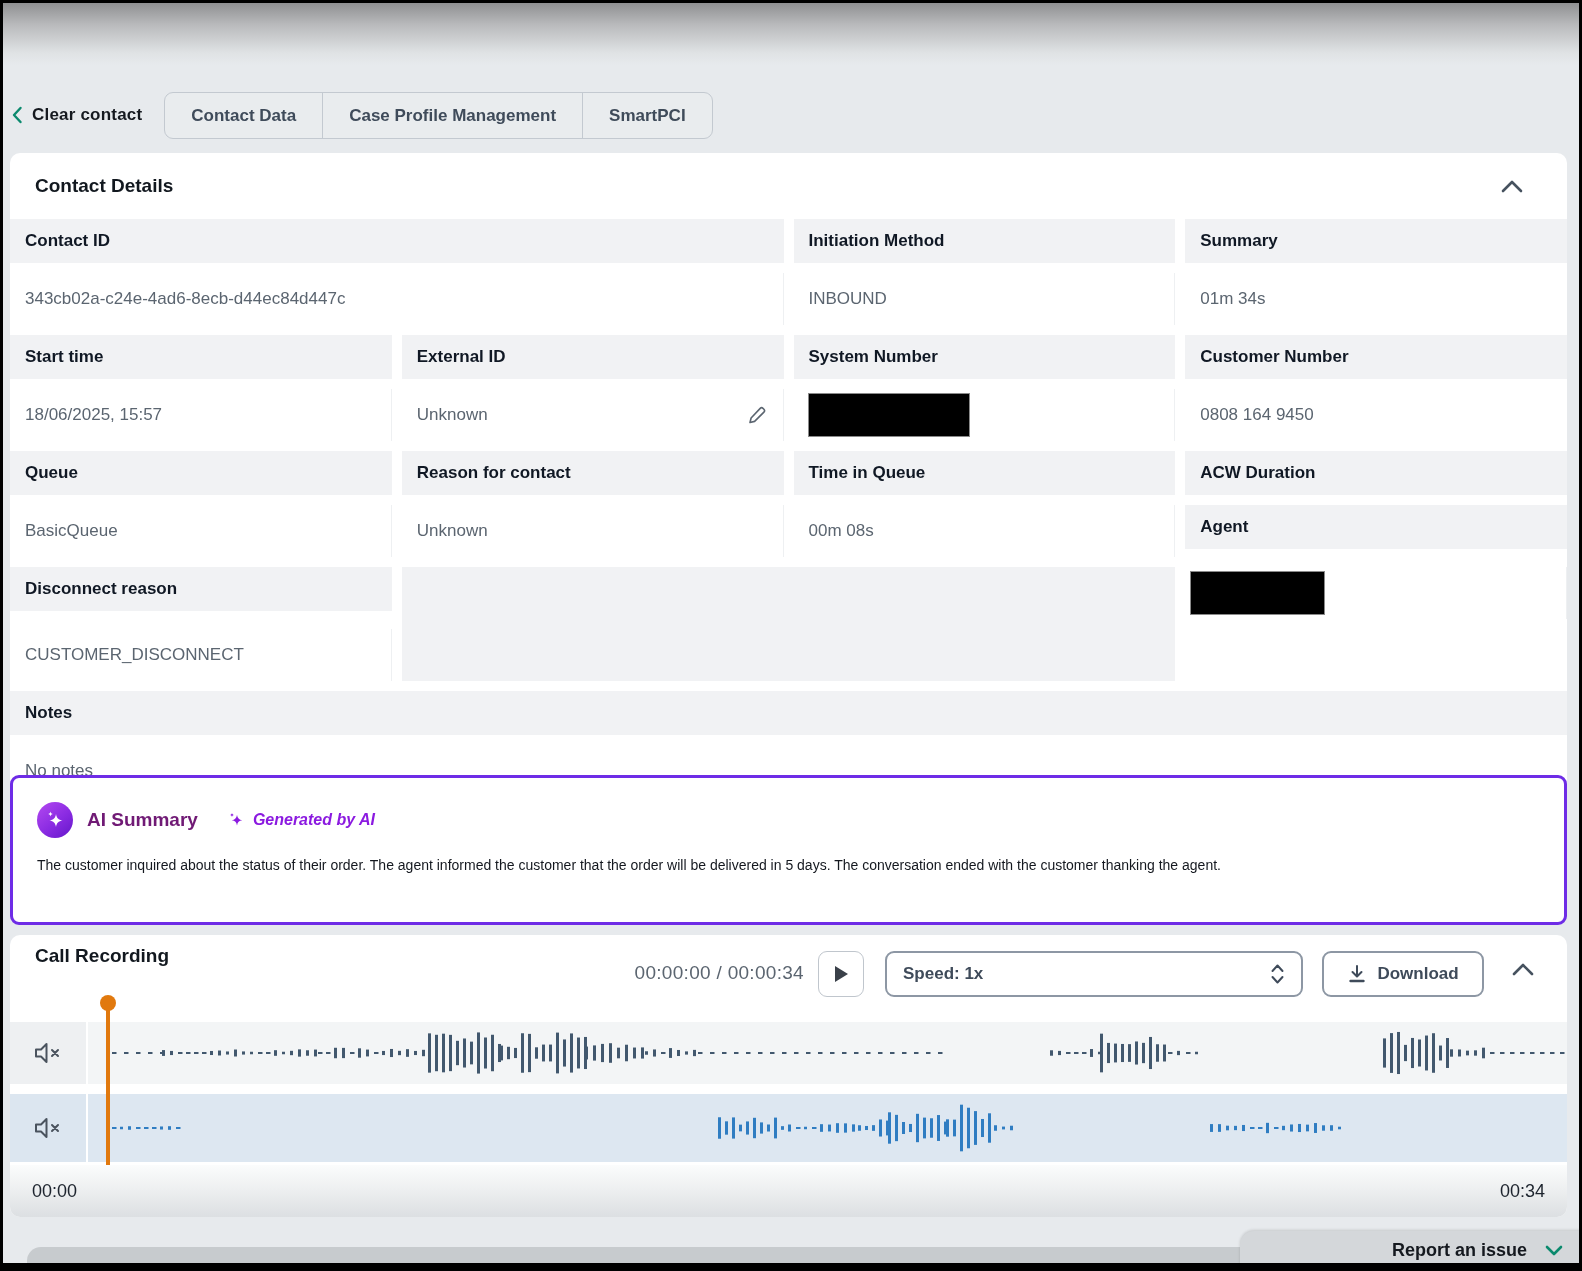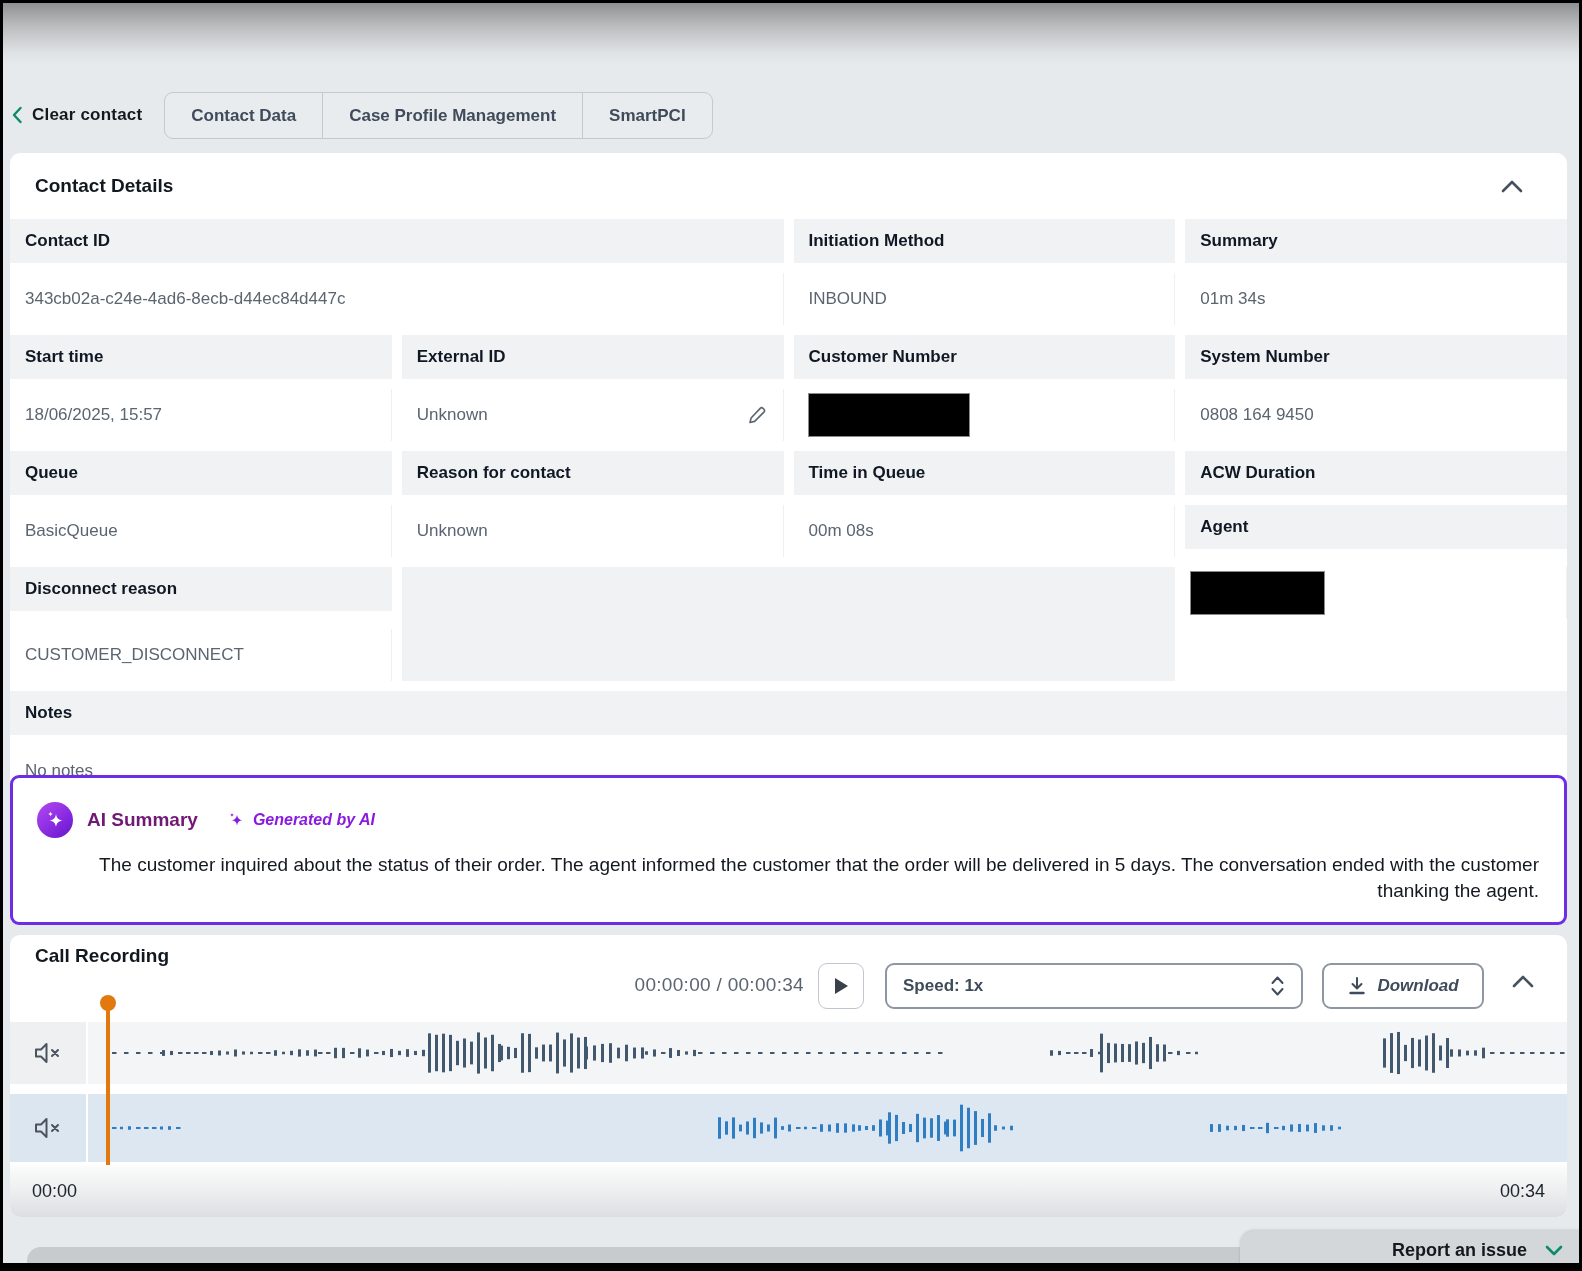--- a/index.html
+++ b/index.html
@@ -45,34 +45,34 @@
 
   
   #ai-card { top:772px; height:150px; border:3px solid #6e2ce6; border-radius:9px; padding:24px 24px 0 24px; }
   .ai-head { display:flex; align-items:center; gap:14px; margin-bottom:14px; }
   .ai-badge-icon { width:36px; height:36px; border-radius:50%;
     background:linear-gradient(140deg,#b44af0 0%,#8a2be2 55%,#6317c9 100%);
     display:flex; align-items:center; justify-content:center; }
   .ai-title { font-size:19px; font-weight:700; color:#701a75; }
   .ai-gen { display:flex; align-items:center; gap:7px; margin-left:14px; }
   .ai-gen .txt { font-size:16px; font-style:italic; font-weight:600; color:#8b1ae0; }
-  .ai-text { font-size:19px; color:#14181f; line-height:26px; max-width:1502px;text-align:right; }
+  .ai-text { font-size:14px; color:#14181f; line-height:26px; max-width:1502px; }
 
   
   #rec-card { top:932px; height:282px; border-radius:10px; overflow:hidden; }
-  .rec-header { position:absolute; left:0; top:28px; width:100%; height:46px; }
+  .rec-header { position:absolute; left:0; top:16px; width:100%; height:46px; }
   .rec-title { position:absolute; left:25px; top:10px; font-size:19px; font-weight:700; color:#12181f; }
   .rec-time { position:absolute; right:763px; top:11px; font-size:19px; color:#5b6570; letter-spacing:.3px; }
   .play-btn { position:absolute; left:808px; top:0; width:46px; height:46px; border:1px solid #c0c6cd; border-radius:9px;
     background:#fff; display:flex; align-items:center; justify-content:center; cursor:pointer; }
   .speed-select { position:absolute; left:875px; top:0; width:418px; height:46px; border:2px solid #8d97a4; border-radius:9px;
     background:#fff; display:flex; align-items:center; justify-content:space-between; padding:0 16px; cursor:pointer; }
   .speed-select .txt { font-size:17px; font-weight:600; color:#3f4b5a; }
   .download-btn { position:absolute; left:1312px; top:0; width:162px; height:46px; border:2px solid #8d97a4; border-radius:9px;
-    background:#fff; display:flex; align-items:center; justify-content:center; gap:10px; cursor:pointer;font-style:italic; }
+    background:#fff; display:flex; align-items:center; justify-content:center; gap:10px; cursor:pointer; }
   .download-btn .txt { font-size:17px; font-weight:600; color:#3f4b5a; }
   .rec-collapse { position:absolute; left:1502px; top:12px; cursor:pointer; }
 
   .track { position:absolute; left:0; width:1557px; }
   .track .gutter { position:absolute; left:0; top:0; width:76px; height:100%;
     display:flex; align-items:center; justify-content:center; cursor:pointer; }
   .track .wave-area { position:absolute; left:78px; top:0; width:1479px; height:100%; cursor:pointer; }
   #track1 { top:87px; height:62px; }
   #track1 .gutter { background:#eef0f2; }
   #track1 .wave-area { background:#f3f5f6; }
@@ -133,22 +133,22 @@
 
       <div class="cell label span2">Contact ID</div>
       <div class="cell label">Initiation Method</div>
       <div class="cell label">Summary</div>
       <div class="cell value span2">343cb02a-c24e-4ad6-8ecb-d44ec84d447c</div>
       <div class="cell value">INBOUND</div>
       <div class="cell value last">01m 34s</div>
 
       <div class="cell label">Start time</div>
       <div class="cell label">External ID</div>
+      <div class="cell label">System Number</div>
       <div class="cell label">Customer Number</div>
-      <div class="cell label">System Number</div>
       <div class="cell value">18/06/2025, 15:57</div>
       <div class="cell value">
         <div class="value-flex">
           <span>Unknown</span>
           <span>
             <svg width="22" height="22" viewBox="0 0 22 22">
                 <path d="M14.2 4.4 a2 2 0 0 1 2.8 0 l0.9 0.9 a2 2 0 0 1 0 2.8 L8.6 17.4 L4 18.5 L5.1 14 Z" fill="none" stroke="#5b6570" stroke-width="1.6" stroke-linejoin="round"></path>
               </svg>
           </span>
         </div>

